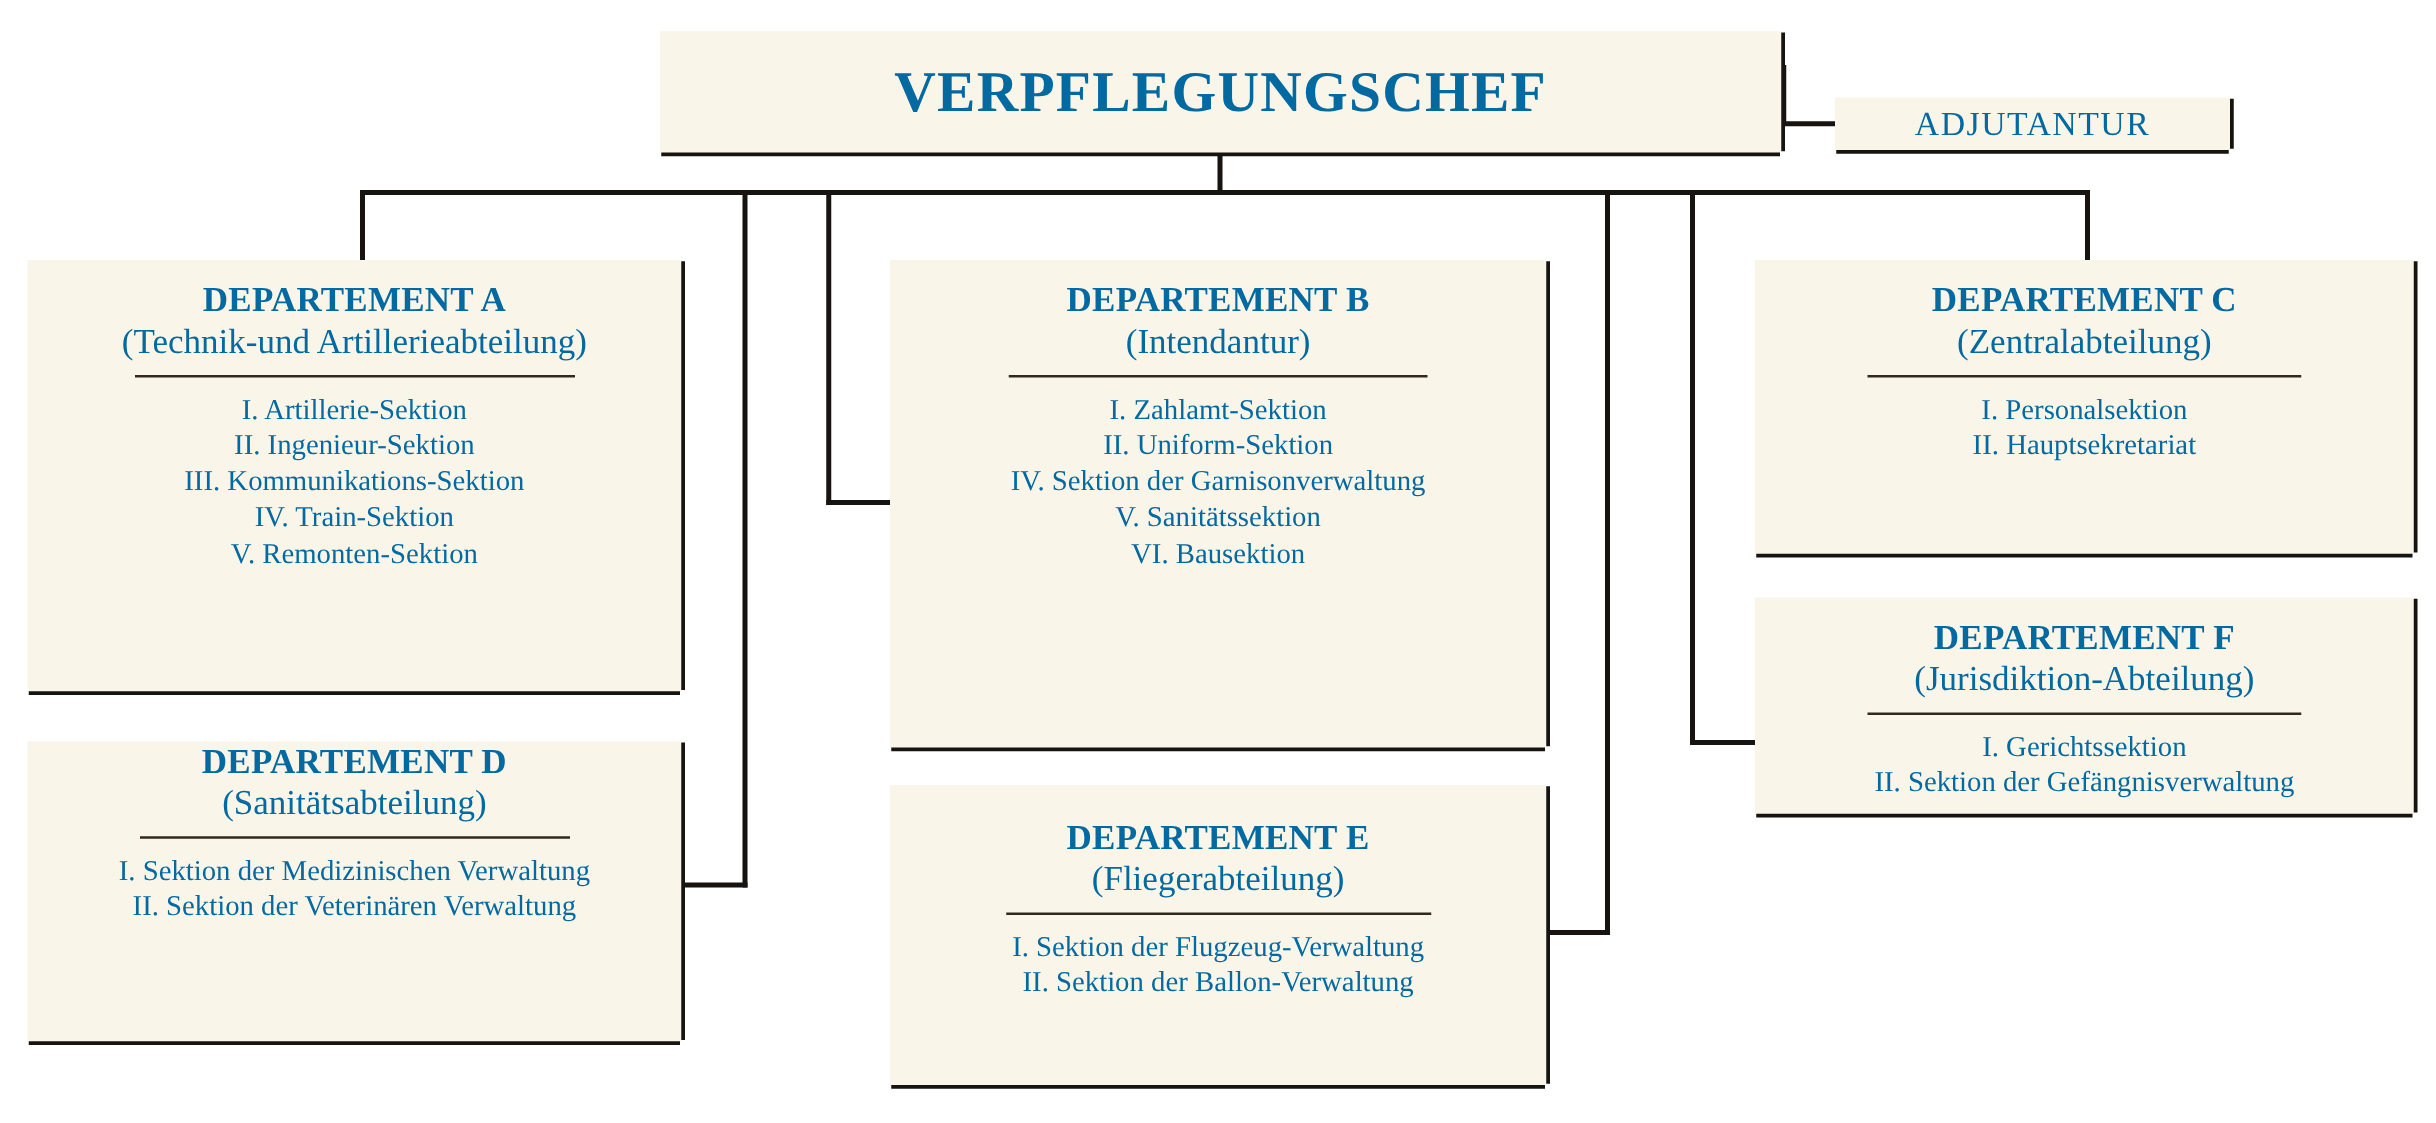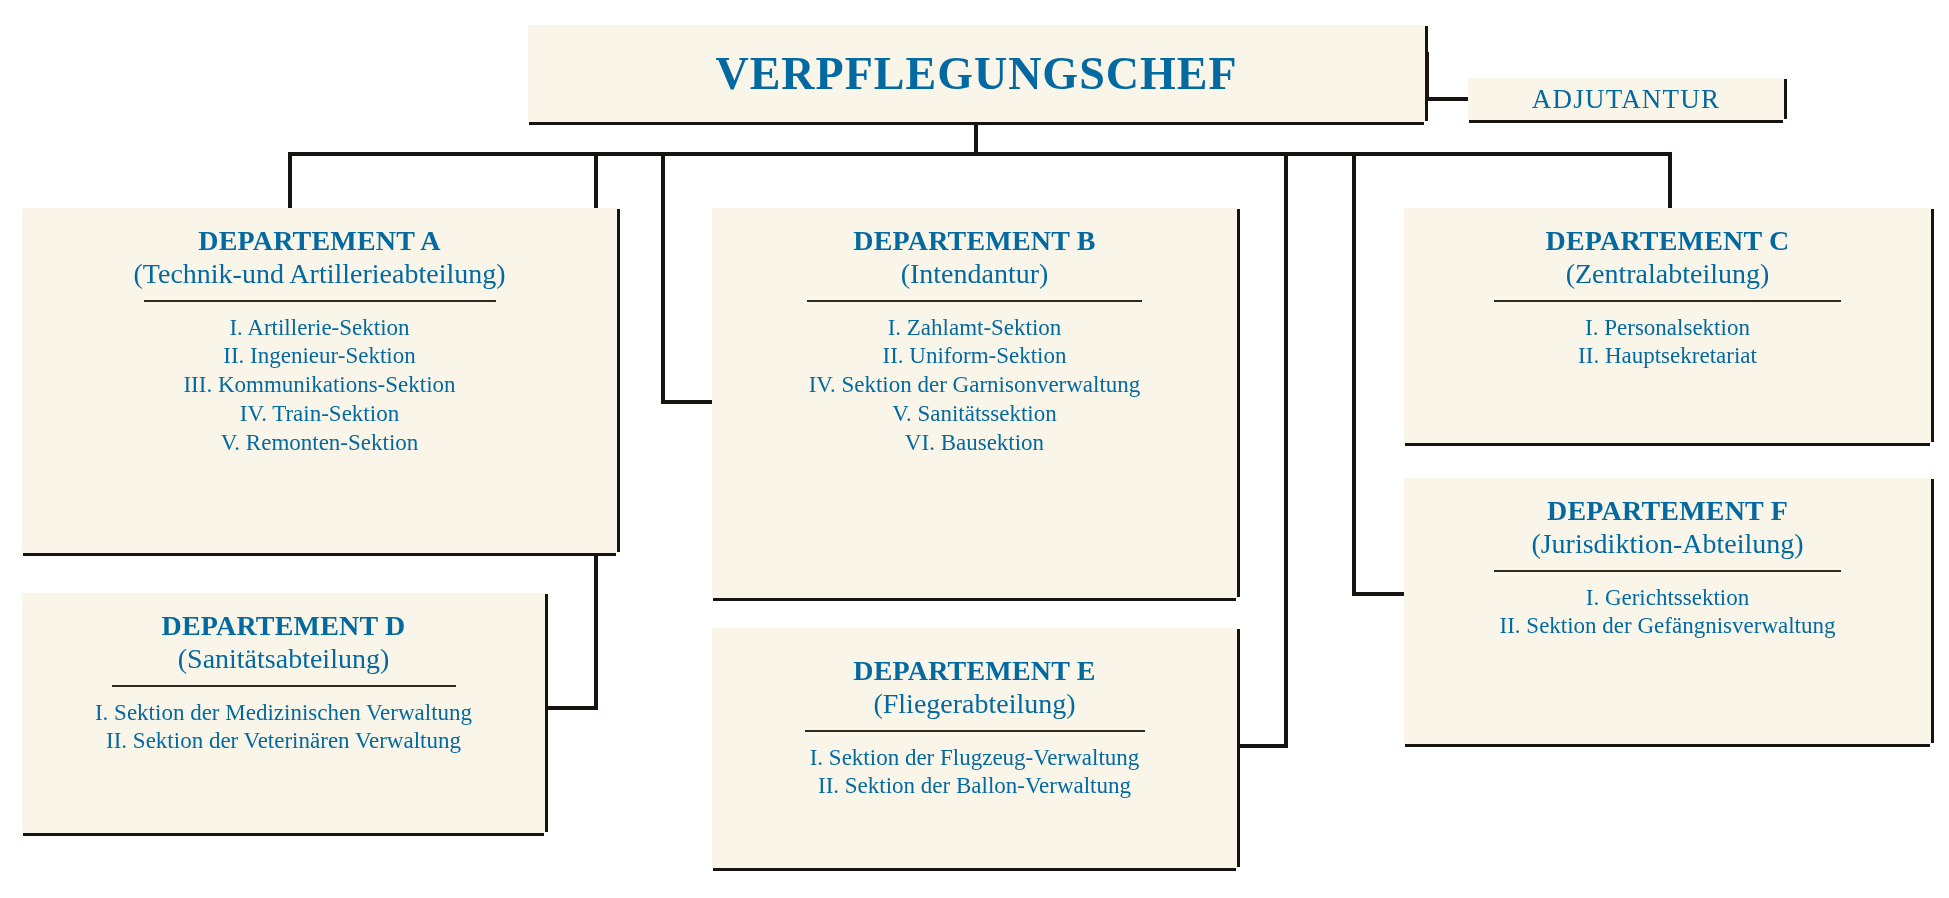--- a/index.html
+++ b/index.html
@@ -71,36 +71,36 @@
     font-size: 27px;
     font-weight: normal;
     letter-spacing: 1.2px;
   }
 
   
   .dept .box-title   { font-size: 28px; line-height: 1.14; }
   .dept .box-subtitle{ font-size: 28px; line-height: 1.2; }
   .dept .sections    { font-size: 23px; }
 
-  #dept-a { left: 22px;   top: 208px; width: 595px; height: 345px; padding-top: 17px; }
+  #dept-a { left: 22px;   top: 208px; width: 523px; height: 345px; padding-top: 17px; }
   #dept-a .rule { width: 352px; }
 
   #dept-b { left: 712px;  top: 208px; width: 525px; height: 390px; padding-top: 17px; }
   #dept-b .rule { width: 335px; }
 
   #dept-c { left: 1404px; top: 208px; width: 527px; height: 235px; padding-top: 17px; }
   #dept-c .rule { width: 347px; }
 
-  #dept-d { left: 22px;   top: 593px; width: 523px; height: 240px; padding-top: 17px; }
+  #dept-d { left: 22px;   top: 593px; width: 523px; height: 240px; padding-top: 1px; }
   #dept-d .rule { width: 344px; }
 
   #dept-e { left: 712px;  top: 628px; width: 525px; height: 240px; padding-top: 27px; }
   #dept-e .rule { width: 340px; }
 
-  #dept-f { left: 1404px; top: 478px; width: 527px; height: 266px; padding-top: 17px; }
+  #dept-f { left: 1404px; top: 478px; width: 527px; height: 173px; padding-top: 17px; }
   #dept-f .rule { width: 347px; }
 
   
   .ln {
     position: absolute;
     background: #171310;
   }
   .ln-v { width: 4px; }
   .ln-h { height: 4px; }
 </style>

